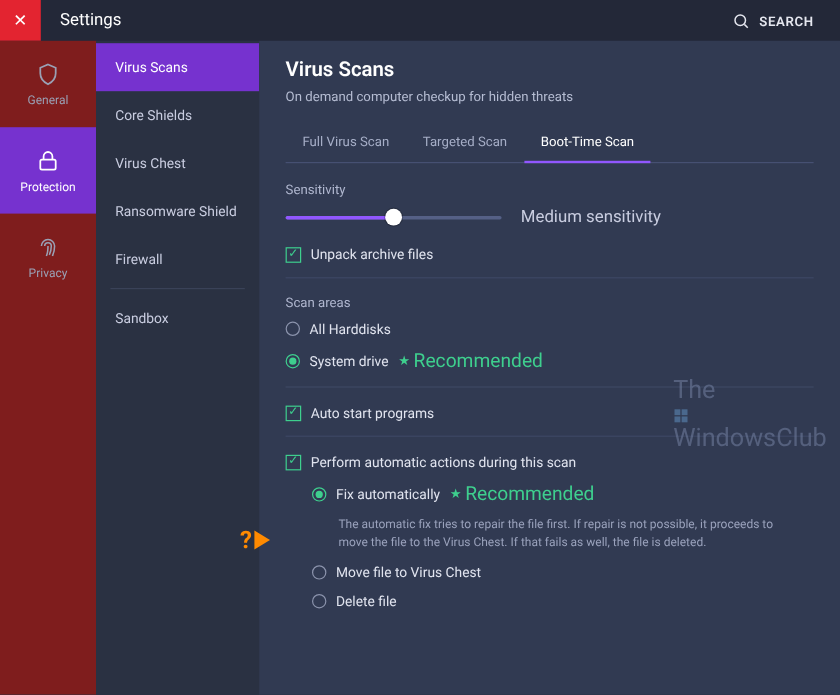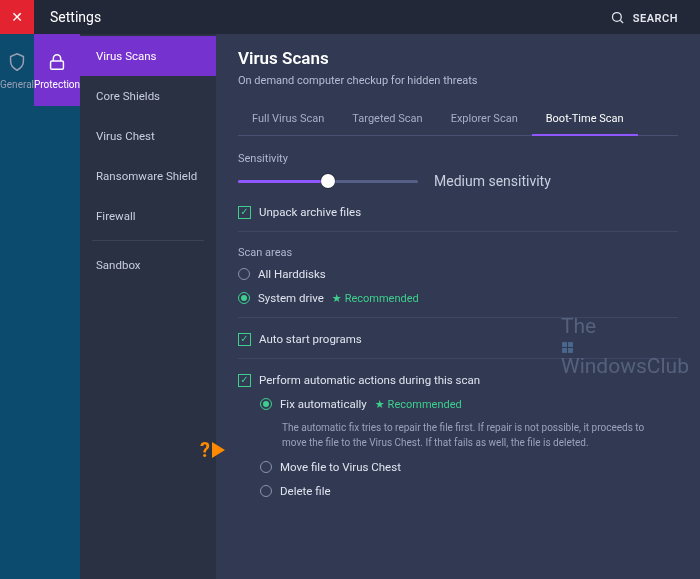--- a/index.html
+++ b/index.html
@@ -4,21 +4,21 @@
 <style>
 *{box-sizing:border-box;margin:0;padding:0;font-family:-apple-system,BlinkMacSystemFont,"Segoe UI",Roboto,Arial,sans-serif;-webkit-font-smoothing:antialiased}
 body{width:700px;height:579px;overflow:hidden;background:#2a3142;color:#fff;font-size:12px}
 .titlebar{height:34px;background:#232838;display:flex;align-items:center}
 .close-btn{width:34px;height:34px;background:#e32430;display:flex;align-items:center;justify-content:center;font-size:14px;color:#fff}
 .title{margin-left:16px;font-size:14px;color:#ffffff}
 .spacer{flex:1}
 .search{display:flex;align-items:flex-end;gap:8px;margin-right:22px;color:#e5e7ef;font-weight:600;letter-spacing:.5px;font-size:11px}
 .search svg{width:15px;height:15px}
 .workspace{display:flex;height:545px}
-.rail{width:80px;background:#0c4a6e;display:flex;align-items:flex-start}
+.rail{width:80px;background:#7f1d1d;display:flex;flex-direction:column;align-items:flex-end}
 .rail-item{width:80px;height:72px;display:flex;flex-direction:column;align-items:center;justify-content:center;gap:6px;color:#9aa0b4;cursor:pointer}
 .rail-item.active{background:#7632cf;color:#fff}
 .rail-item svg{width:22px;height:22px}
 .rail-label{font-size:10px}
 .sub{width:136px;background:#2a3142;padding-top:2px}
 .sub-item{height:40px;display:flex;align-items:center;padding-left:16px;font-size:11.5px;color:#c9cde0;cursor:pointer}
 .sub-item.active{background:#7632cf;color:#fff}
 .sub hr{border:none;border-top:1px solid #3a4258;margin:4px 12px}
 .main{flex:1;background:#313a52;padding:14px 22px 0 22px;position:relative;overflow:hidden}
 .h1{font-size:17px;font-weight:600;margin-bottom:6px}
@@ -32,21 +32,21 @@
 .track{position:relative;width:180px;height:3px;background:#556086;border-radius:2px}
 .track .seg{position:absolute;left:0;top:0;height:3px;width:50%;background:#9157ff;border-radius:2px}
 .thumb{position:absolute;left:50%;top:50%;width:14px;height:14px;border-radius:50%;background:#fff;transform:translate(-50%,-50%);box-shadow:0 0 0 1px #0003}
 .slabel{font-size:14px;color:#c9cde0}
 .row{display:flex;align-items:center;gap:8px;margin-bottom:10px;font-size:11.5px;color:#e1e4ef}
 .chk{width:13px;height:13px;border:1px solid #3ecf8e;display:flex;align-items:center;justify-content:center;color:#3ecf8e;font-size:10px;line-height:1}
 .chk.on::before{content:"✓"}
 .rad{width:12px;height:12px;border:1.5px solid #8b93ac;border-radius:50%;display:flex;align-items:center;justify-content:center;flex-shrink:0}
 .rad.on{border-color:#3ecf8e}
 .rad.on::after{content:"";width:6px;height:6px;background:#3ecf8e;border-radius:50%}
-.rec{color:#3ecf8e;font-size:11px;display:flex;align-items:center;gap:3px}
+.rec{color:#3ecf8e;font-size:16px;display:flex;align-items:center;gap:3px}
 .rec::before{content:"★";font-size:11px}
 .indent{margin-left:22px}
 .desc{font-size:10px;color:#9aa2bc;line-height:1.45;margin:2px 0 10px 22px;max-width:380px}
 .hr2{border:none;border-top:1px solid #3e4864;margin:12px 0 14px}
 .annot{position:absolute;left:200px;top:438px;display:flex;align-items:center;gap:2px}
 .annot .q{color:#ff8a00;font-size:20px;font-weight:700}
 .annot .tri{width:0;height:0;border-top:8px solid transparent;border-bottom:8px solid transparent;border-left:13px solid #ff8a00}
 .wm{position:absolute;left:345px;top:283px;font-size:21px;color:#6d7a9a;opacity:.6;font-weight:400;line-height:.95;pointer-events:none;user-select:none}
 .wm .flag{display:inline-block;width:13px;height:13px;vertical-align:-1px;margin-right:2px}
 </style>
@@ -101,21 +101,20 @@
     <div class="sub-item">Sandbox</div>
   </div>
 
   <div class="main">
     <div class="h1">Virus Scans</div>
     <div class="subt">On demand computer checkup for hidden threats</div>
 
     <div class="tabs">
       <div class="tab">Full Virus Scan</div>
       <div class="tab">Targeted Scan</div>
-      <div class="tab">Explorer Scan</div>
       <div class="tab active">Boot-Time Scan</div>
     </div>
 
     <div class="block">
       <div class="label">Sensitivity</div>
       <div class="slider">
         <div class="track">
           <div class="seg"></div>
             <div class="thumb"></div>
         </div>

